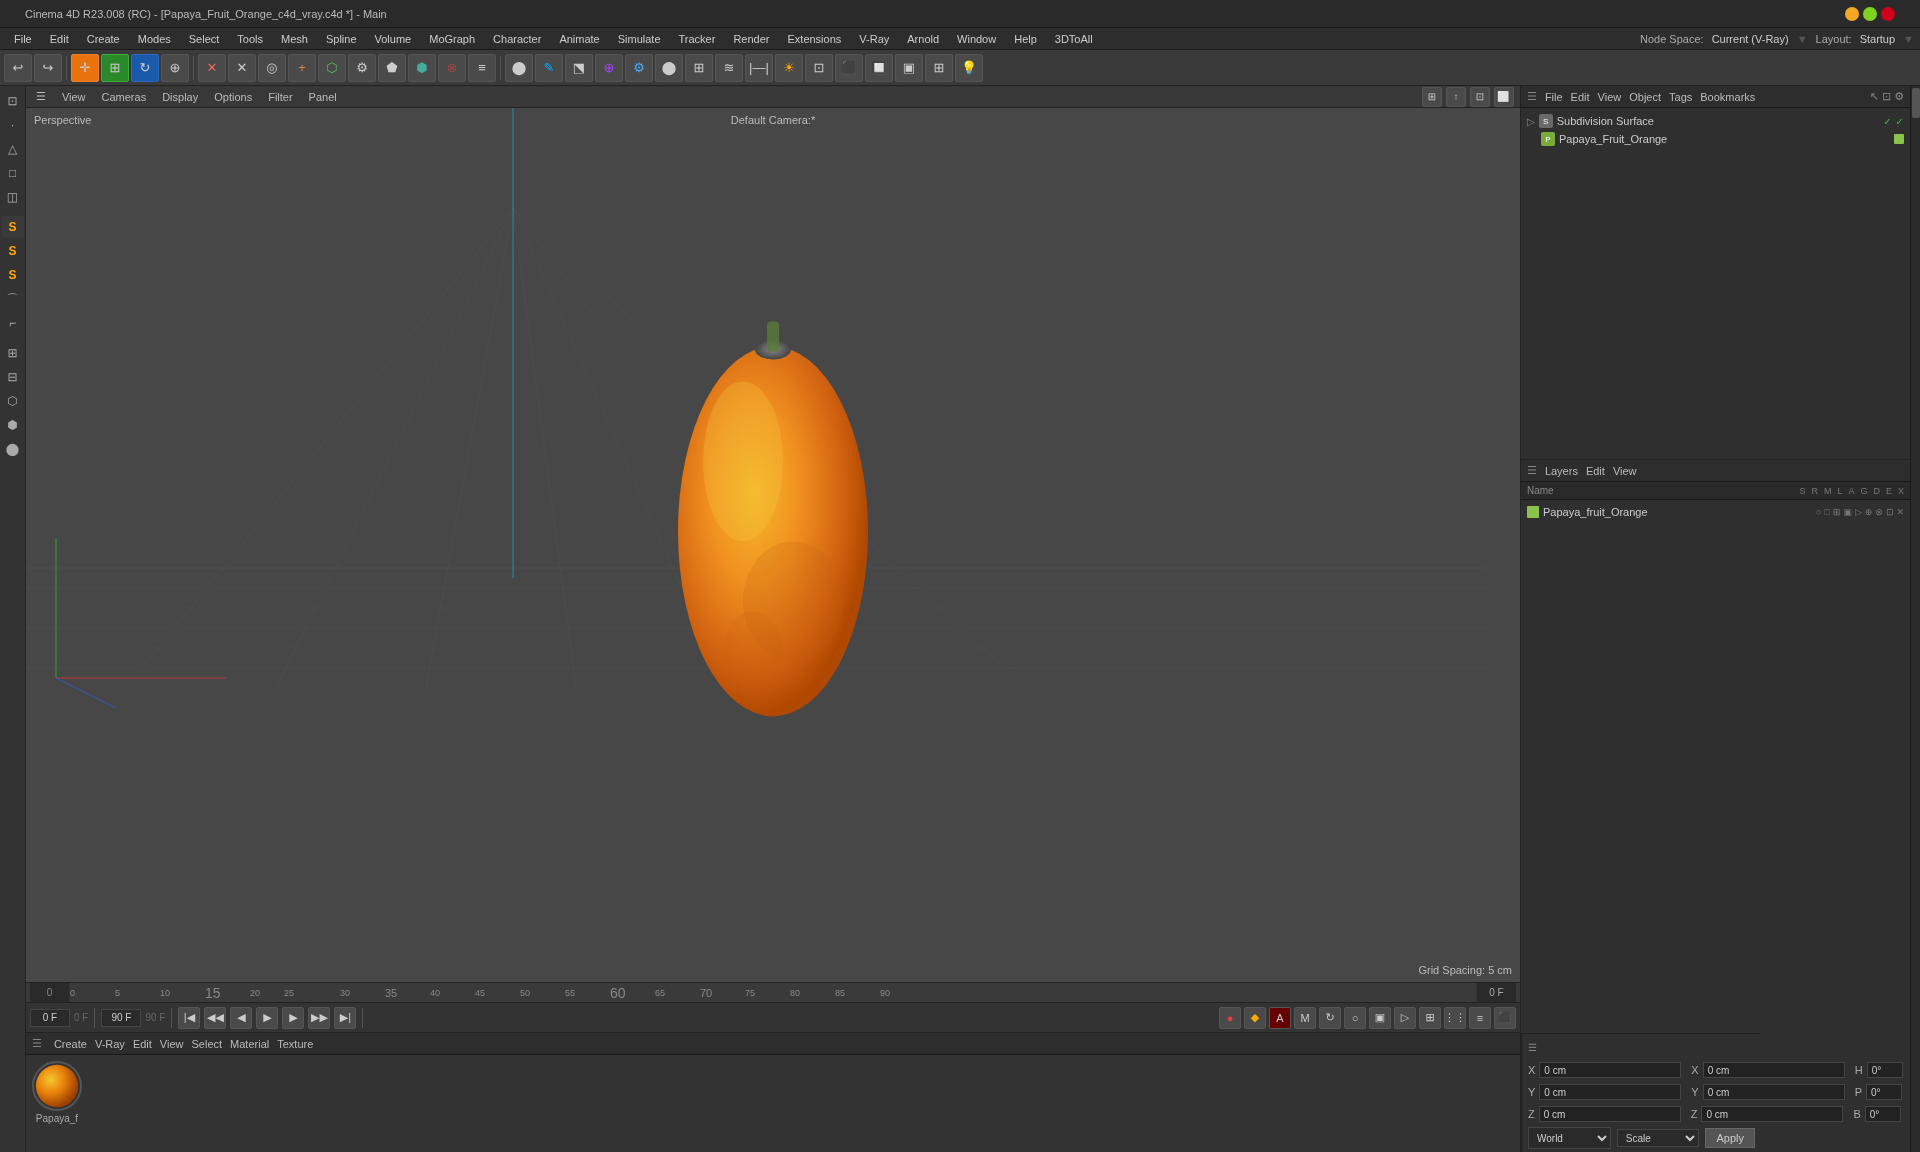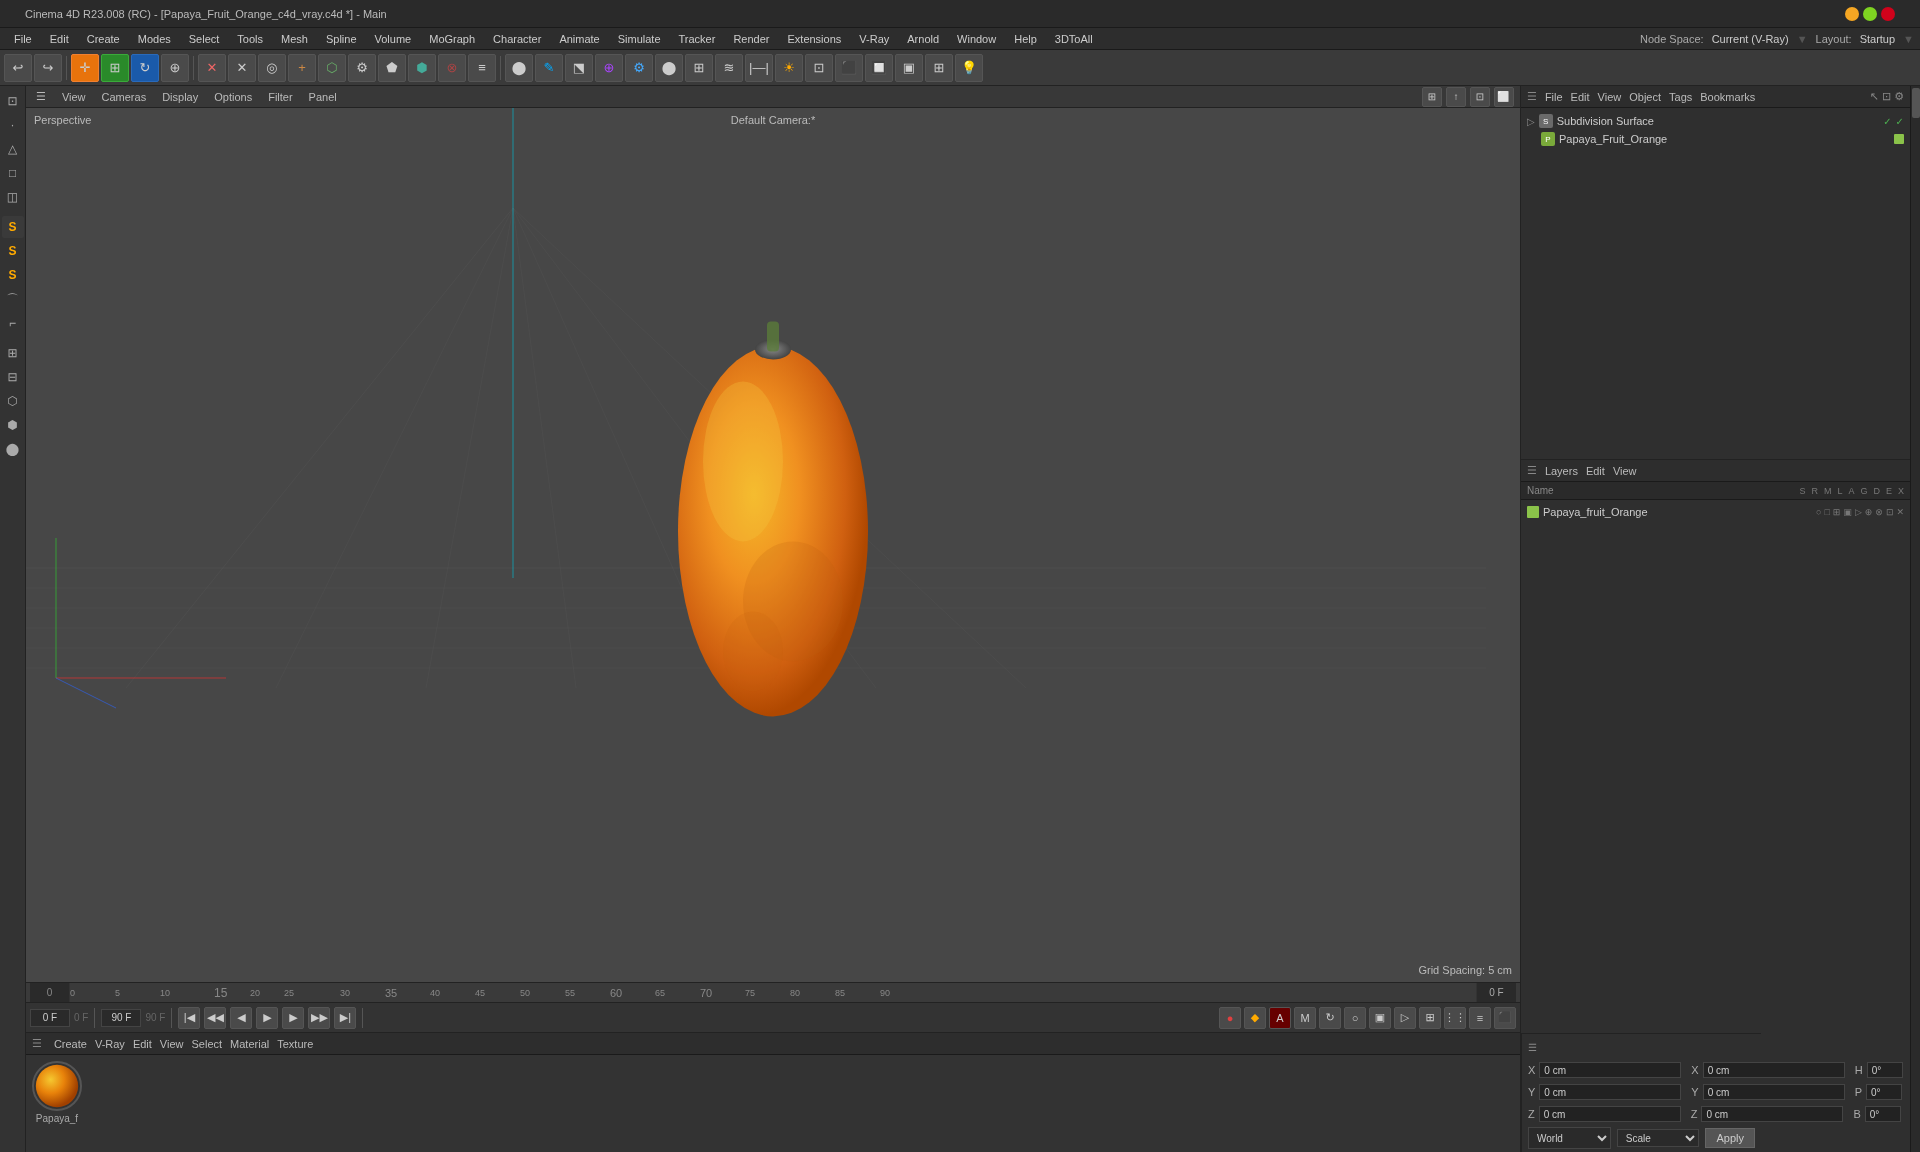--- a/index.html
+++ b/index.html
@@ -488,30 +488,30 @@
 
       <div style="position:absolute;bottom:6px;right:8px;color:#bbb;font-size:11px;">Grid Spacing: 5 cm</div>
     </div>
 
     <div id="timeline">
       <div style="width:40px;background:#2a2a2a;height:100%;display:flex;align-items:center;justify-content:center;border-right:1px solid #333;font-size:10px;color:#888;">0</div>
       <div id="timeline-ruler" style="flex:1;height:100%;display:flex;align-items:center;padding:0 4px;gap:0;position:relative;overflow:hidden;">
         <span style="position:absolute;left:0px;font-size:9px;color:#888;">0</span>
         <span style="position:absolute;left:45px;font-size:9px;color:#888;">5</span>
         <span style="position:absolute;left:90px;font-size:9px;color:#888;">10</span>
-        <span style="position:absolute;left:144px;font-size:12px;color:#888;">15</span>
+        <span style="position:absolute;left:135px;font-size:14px;color:#888;">15</span>
         <span style="position:absolute;left:180px;font-size:9px;color:#888;">20</span>
         <span style="position:absolute;left:214px;font-size:9px;color:#888;">25</span>
         <span style="position:absolute;left:270px;font-size:9px;color:#888;">30</span>
         <span style="position:absolute;left:315px;font-size:11px;color:#888;">35</span>
         <span style="position:absolute;left:360px;font-size:9px;color:#888;">40</span>
         <span style="position:absolute;left:405px;font-size:9px;color:#888;">45</span>
         <span style="position:absolute;left:450px;font-size:9px;color:#888;">50</span>
         <span style="position:absolute;left:495px;font-size:9px;color:#888;">55</span>
-        <span style="position:absolute;left:540px;font-size:11px;color:#888;">60</span>
+        <span style="position:absolute;left:540px;font-size:14px;color:#888;">60</span>
         <span style="position:absolute;left:585px;font-size:9px;color:#888;">65</span>
         <span style="position:absolute;left:630px;font-size:11px;color:#888;">70</span>
         <span style="position:absolute;left:675px;font-size:9px;color:#888;">75</span>
         <span style="position:absolute;left:720px;font-size:9px;color:#888;">80</span>
         <span style="position:absolute;left:765px;font-size:9px;color:#888;">85</span>
         <span style="position:absolute;left:810px;font-size:9px;color:#888;">90</span>
       </div>
       <div style="width:40px;background:#2a2a2a;height:100%;display:flex;align-items:center;justify-content:center;border-left:1px solid #333;font-size:10px;color:#aaa;">0 F</div>
     </div>
 

